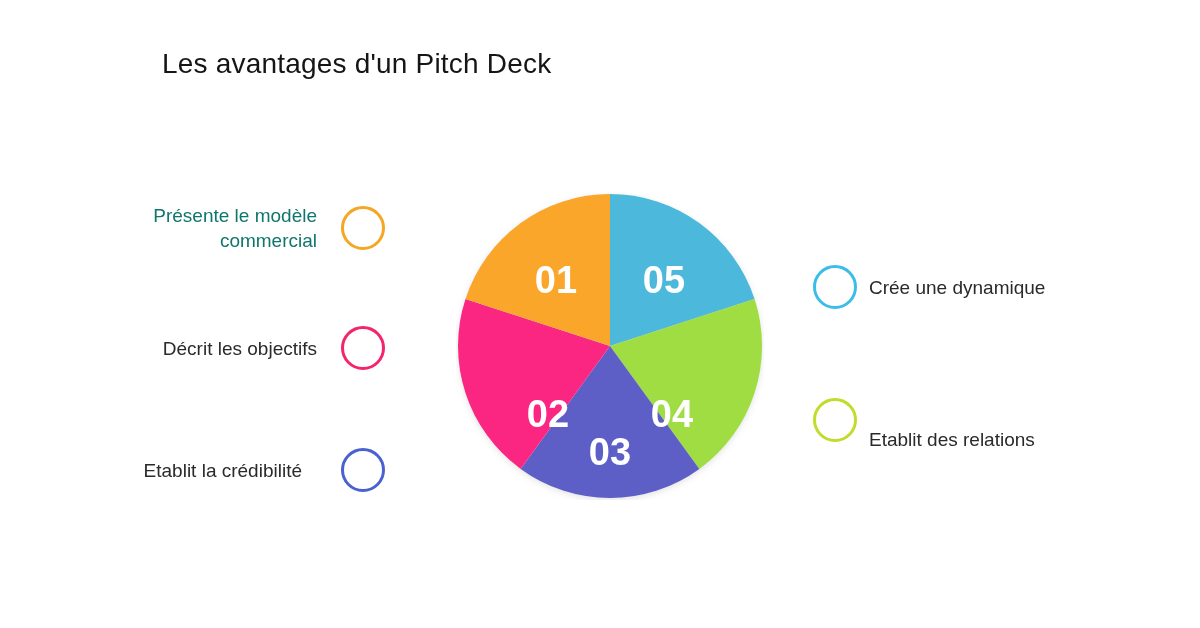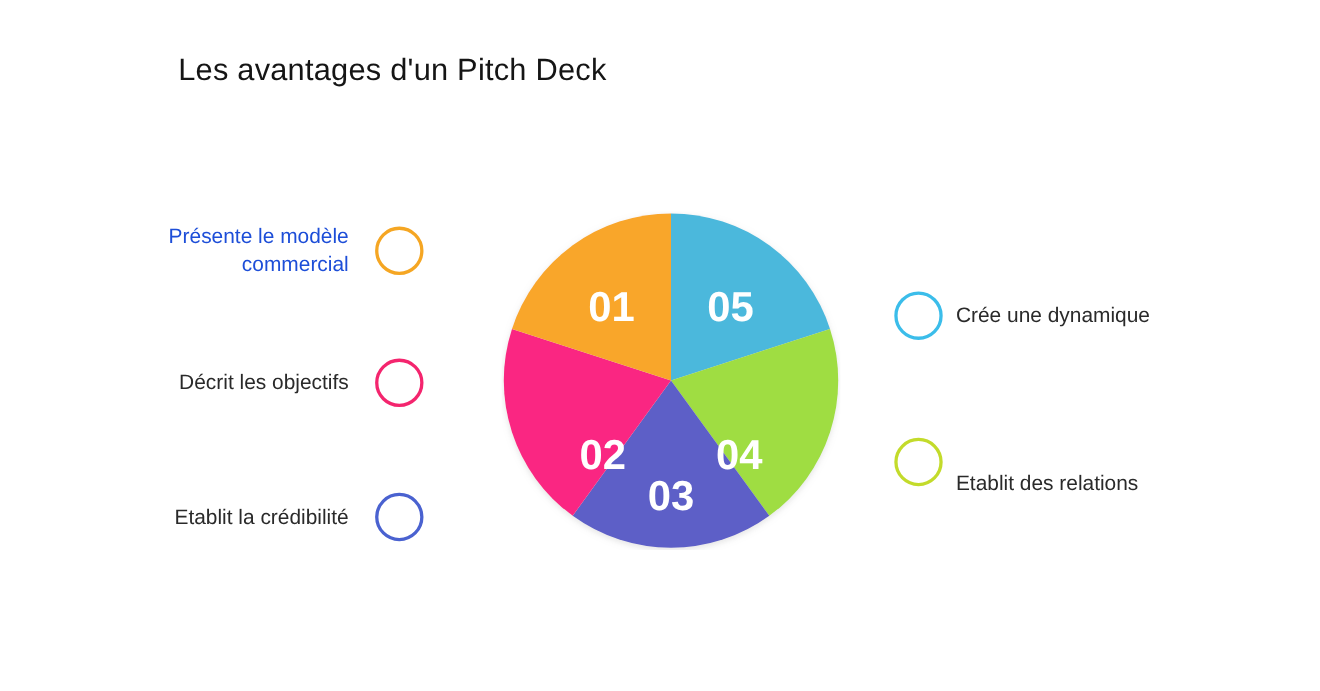--- a/index.html
+++ b/index.html
@@ -79,21 +79,21 @@
     color: #2a2a2a;
     font-weight: 400;
     white-space: pre-line;
   }
   .legend-left .legend-text  { text-align: right;  margin-right: 24px; }
   .legend-right .legend-text { text-align: center;   margin-left: 12px; }
 
   
   #legend-left-0  { left: 60px; top: 203px; width: 325px; }
   #legend-left-1  { left: 60px; top: 326px; width: 325px; justify-content: flex-end; }
-  #legend-left-2  { left: 60px; top: 448px; width: 325px; }
+  #legend-left-2  { left: 60px; top: 448px; width: 325px; gap: 15px; }
   
   #legend-right-0 { left: 813px; top: 265px; width: 340px; }
   #legend-right-1 { left: 813px; top: 387px; width: 340px; }
 </style>
 </head>
 <body>
 
 <div id="slide" style="background: rgb(255, 255, 255);">
 
   <div id="title" style="color: rgb(21, 21, 21);">Les avantages d'un Pitch Deck</div>
@@ -120,21 +120,21 @@
 
       <text id="label-05" class="slice-label" x="208" y="88">05</text>
       <text id="label-04" class="slice-label" x="216" y="222">04</text>
       <text id="label-03" class="slice-label" x="154" y="260">03</text>
       <text id="label-02" class="slice-label" x="92" y="222">02</text>
       <text id="label-01" class="slice-label" x="100" y="88">01</text>
     </svg>
   </div>
 
   <div class="legend-row legend-left" id="legend-left-0">
-    <span class="legend-text" style="color: #1d4ed8;">Présente le modèle
+    <span class="legend-text" style="color: #0f766e;">Présente le modèle
 commercial</span>
     <span class="marker" id="marker-l0" style="border-color: rgb(245, 166, 35);"></span>
   </div>
 
   <div class="legend-row legend-left" id="legend-left-1">
     <span class="legend-text" style="color: rgb(42, 42, 42);">Décrit les objectifs</span>
     <span class="marker" id="marker-l1" style="border-color: rgb(244, 37, 110);"></span>
   </div>
 
   <div class="legend-row legend-left" id="legend-left-2">

